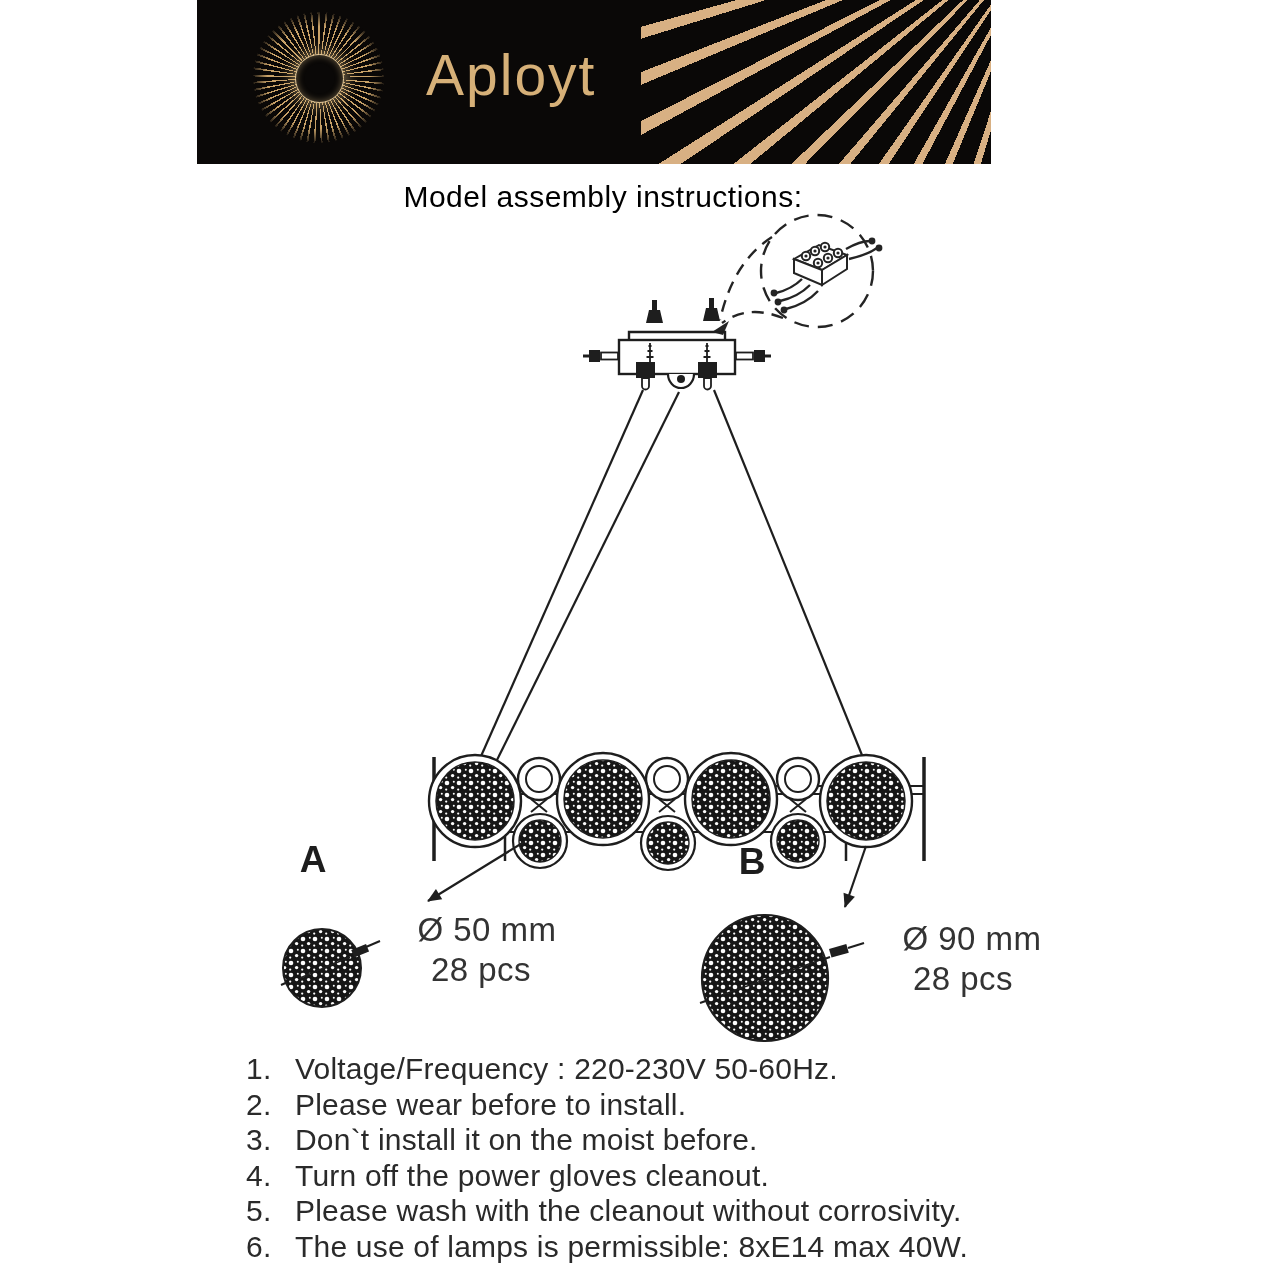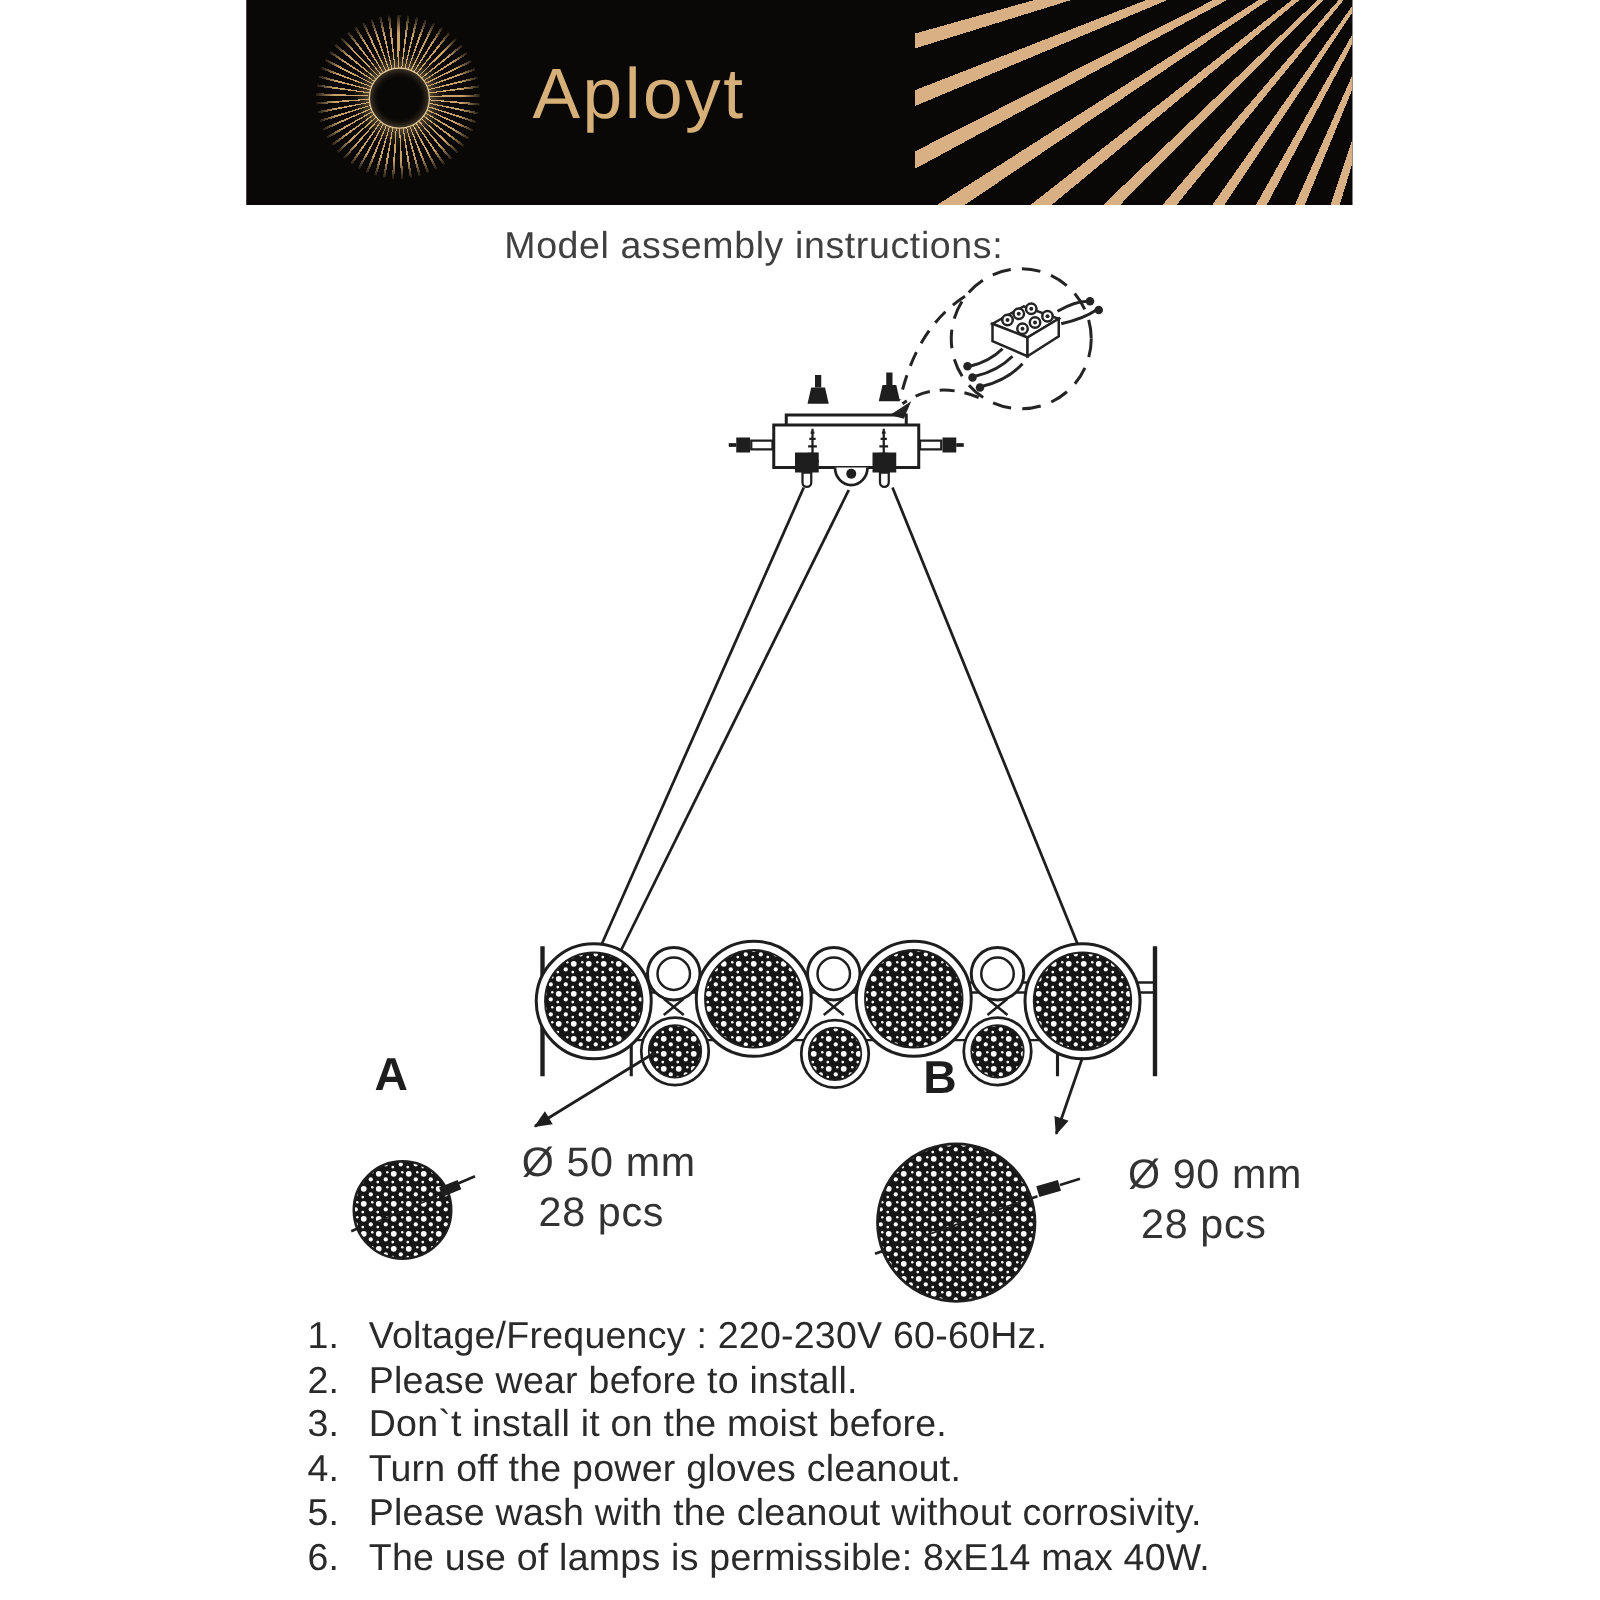--- a/index.html
+++ b/index.html
@@ -7,21 +7,21 @@
     width:1280px;height:1280px;
     background:#ffffff;
     font-family:"Liberation Sans","DejaVu Sans",sans-serif;
     position:relative;overflow:hidden;
     color:#2b2b2b;
   }
   .page{position:absolute;inset:0;}
 
   
   .banner{
-    position:absolute;left:197px;top:0;width:885px;height:164px;
+    position:absolute;left:197px;top:0;width:794px;height:164px;
     background:#0a0807;overflow:hidden;
   }
   .sunburst{
     position:absolute;left:56px;top:12px;width:131px;height:131px;
     border-radius:50%;
     background:
       radial-gradient(circle at 50% 50%, rgba(10,8,7,0) 0 55%, #0a0807 73%),
       repeating-conic-gradient(from 0deg, #c9a268 0deg 1.7deg, rgba(10,8,7,0) 1.7deg 6.3deg);
   }
   .sunburst-core{
@@ -37,21 +37,21 @@
   }
   .corner-rays{
     position:absolute;right:0;top:0;width:350px;height:164px;
     background:repeating-conic-gradient(from 180deg at 119% -55%, #d8b083 0deg 1.5deg, rgba(10,8,7,0) 1.5deg 5.6deg);
   }
 
   
   .title{
     position:absolute;left:0;top:178px;width:1206px;
     text-align:center;font-size:30px;line-height:37px;
-    color:#404040;letter-spacing:.5px;
+    color:#000000;letter-spacing:.5px;
   }
 
   
   svg.diagram{position:absolute;left:0;top:0;width:1280px;height:1280px;}
   .big-label{font-family:"Liberation Sans","DejaVu Sans",sans-serif;font-size:37px;font-weight:bold;fill:#1d1d1d;text-anchor:middle;}
   .dim{font-family:"Liberation Sans","DejaVu Sans",sans-serif;font-size:33px;fill:#333;text-anchor:middle;letter-spacing:.5px;}
 
   
   .instructions{
     position:absolute;left:246px;top:1051px;width:1000px;
@@ -232,21 +232,21 @@
     <text class="big-label" x="752" y="874">B</text>
     <text class="dim" x="487" y="941">Ø 50 mm</text>
     <text class="dim" x="481" y="981">28 pcs</text>
     <text class="dim" x="972" y="950">Ø 90 mm</text>
     <text class="dim" x="963" y="990">28 pcs</text>
   </svg>
 
   <div class="instructions">
     <div class="row">
       <span class="num">1.</span>
-      <span class="txt">Voltage/Frequency : 220-230V 60-60Hz.</span>
+      <span class="txt">Voltage/Frequency : 220-230V 50-60Hz.</span>
     </div>
     <div class="row">
       <span class="num">2.</span>
       <span class="txt">Please wear before to install.</span>
     </div>
     <div class="row">
       <span class="num">3.</span>
       <span class="txt">Don`t install it on the moist before.</span>
     </div>
     <div class="row">

